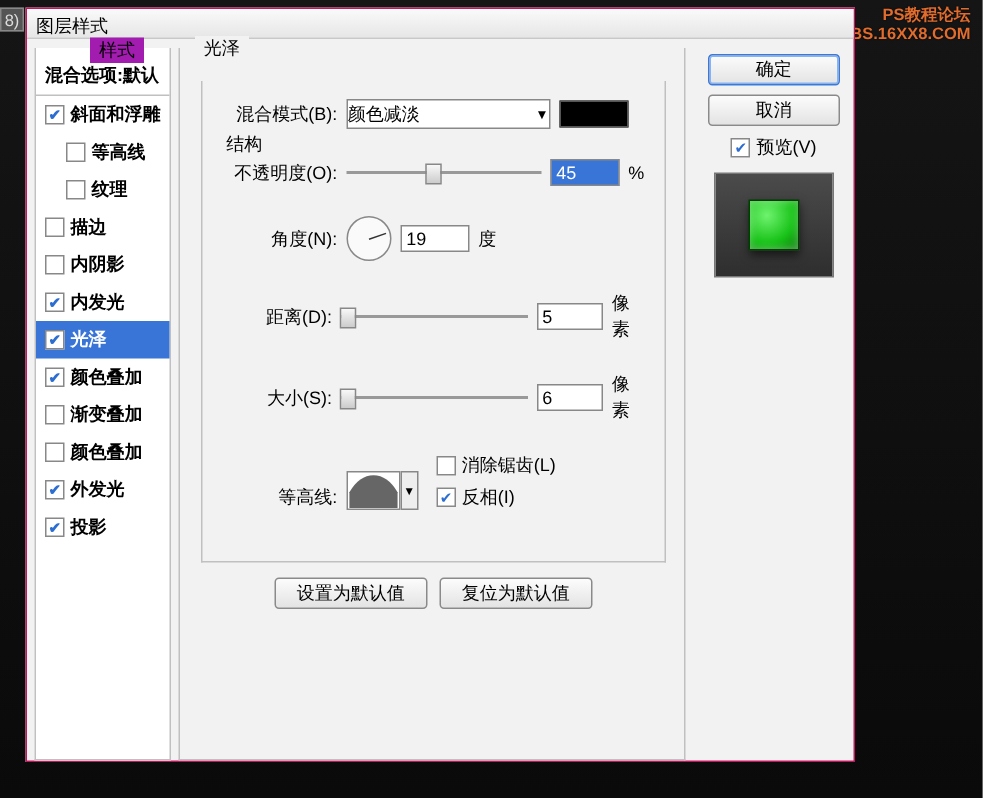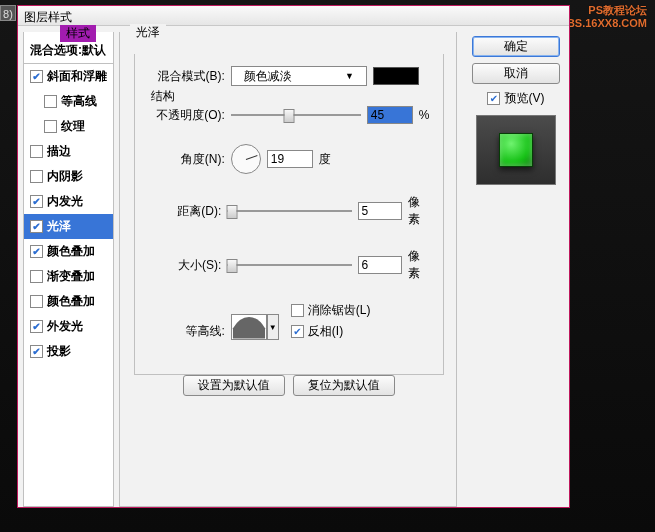--- a/index.html
+++ b/index.html
@@ -41,34 +41,34 @@
   .style-indent { padding-left:20px; }
   .cb { width:13px; height:13px; border:1px solid #888; background:#fff; display:inline-flex; align-items:center; justify-content:center; font-size:10px; color:#2b6dd1; flex-shrink:0;}
   .cb.off { color:transparent;}
   .mid-col { flex:1; padding:6px 6px 6px 5px; position:relative;}
   .mid-frame { border:1px solid #c0c0c0; border-top:none; height:475px; position:relative; padding:10px 12px 12px 14px;}
   .mid-title { position:absolute; top:-8px; left:10px; background:#f2f2f2; padding:0 6px;}
   .inner-frame { border:1px solid #c0c0c0; border-top:none; position:relative; margin-top:12px; padding:12px 12px 14px 12px;}
   .inner-title { position:absolute; top:-8px; left:10px; background:#f2f2f2; padding:0 6px;margin-top:42px;}
   .row { display:flex; align-items:center; margin-bottom:20px; gap:6px;}
   .lbl { width:78px; text-align:right; }
-  .dropdown { width:136px; height:20px; border:1px solid #888; background:#fff; display:flex; align-items:center; padding:0 12px; justify-content:space-between;}
+  .dropdown { width:136px; height:20px; border:1px solid #888; background:#fff; display:flex; align-items:center; padding:0 0; justify-content:space-between;}
   .dd-arrow { font-size:9px;}
   .swatch { width:46px; height:18px; border:1px solid #555; background:#000;}
   .slider { position:relative; width:130px; height:14px; }
   .slider-track { position:absolute; top:6px; left:0; width:100%; height:2px; background:#999;}
   .slider-thumb { position:absolute; top:1px; width:11px; height:14px; background:linear-gradient(#f8f8f8,#ccc); border:1px solid #888; transform:translateX(-50%);}
   .txt { width:46px; height:18px; border:1px solid #888; background:#fff; padding:1px 3px; font-size:12px;}
-  .txt.sel { background:#3875d7; color:#000000;}
+  .txt.sel { background:#3875d7; color:#ffffff;}
   .angle-dial { width:30px; height:30px; border:1px solid #888; border-radius:50%; background:#fafafa; position:relative;}
   .angle-line { position:absolute; left:50%; top:50%; width:12px; height:1px; background:#333; transform-origin:left center; transform:rotate(-19deg);}
   .contour { width:36px; height:26px; border:1px solid #888; background:#fff; position:relative;}
   .contour svg { position:absolute; inset:0;}
   .contour-dd { width:12px; height:26px; border:1px solid #888; background:#eee; display:flex; align-items:center; justify-content:center; font-size:8px;}
-  .btns-row { display:flex; gap:8px; justify-content:center; }
+  .btns-row { display:flex; gap:8px; justify-content:center; margin-top:10px;}
   .button { height:21px; border:1px solid #8a8a8a; background:linear-gradient(#fcfcfc,#e3e3e3); border-radius:3px; padding:0 14px; font-size:12px; display:flex; align-items:center; cursor:default;}
   .right-col { width:117px; padding:10px 9px;}
   .right-col .button { width:100%; justify-content:center; margin-bottom:6px;}
   .btn-primary { border:1px solid #3c78d8; box-shadow:0 0 0 1px #87b3ef inset;}
   .rchk { display:flex; align-items:center; gap:4px; justify-content:center; margin:4px 0 8px 0;}
   .preview-well { width:80px; height:70px; background:linear-gradient(#4b4b4b,#2e2e2e); border:1px solid #777; margin:0 auto; display:flex; align-items:center; justify-content:center;}
   .preview-square { width:34px; height:34px; background:radial-gradient(circle at 35% 30%, #6ff36f, #18c218 60%, #0a7a0a); border:1px solid #053d05; box-shadow:0 3px 6px rgba(0,0,0,.6), inset 0 0 6px rgba(255,255,255,.4);}
 </style>
 </head>
 <body>

